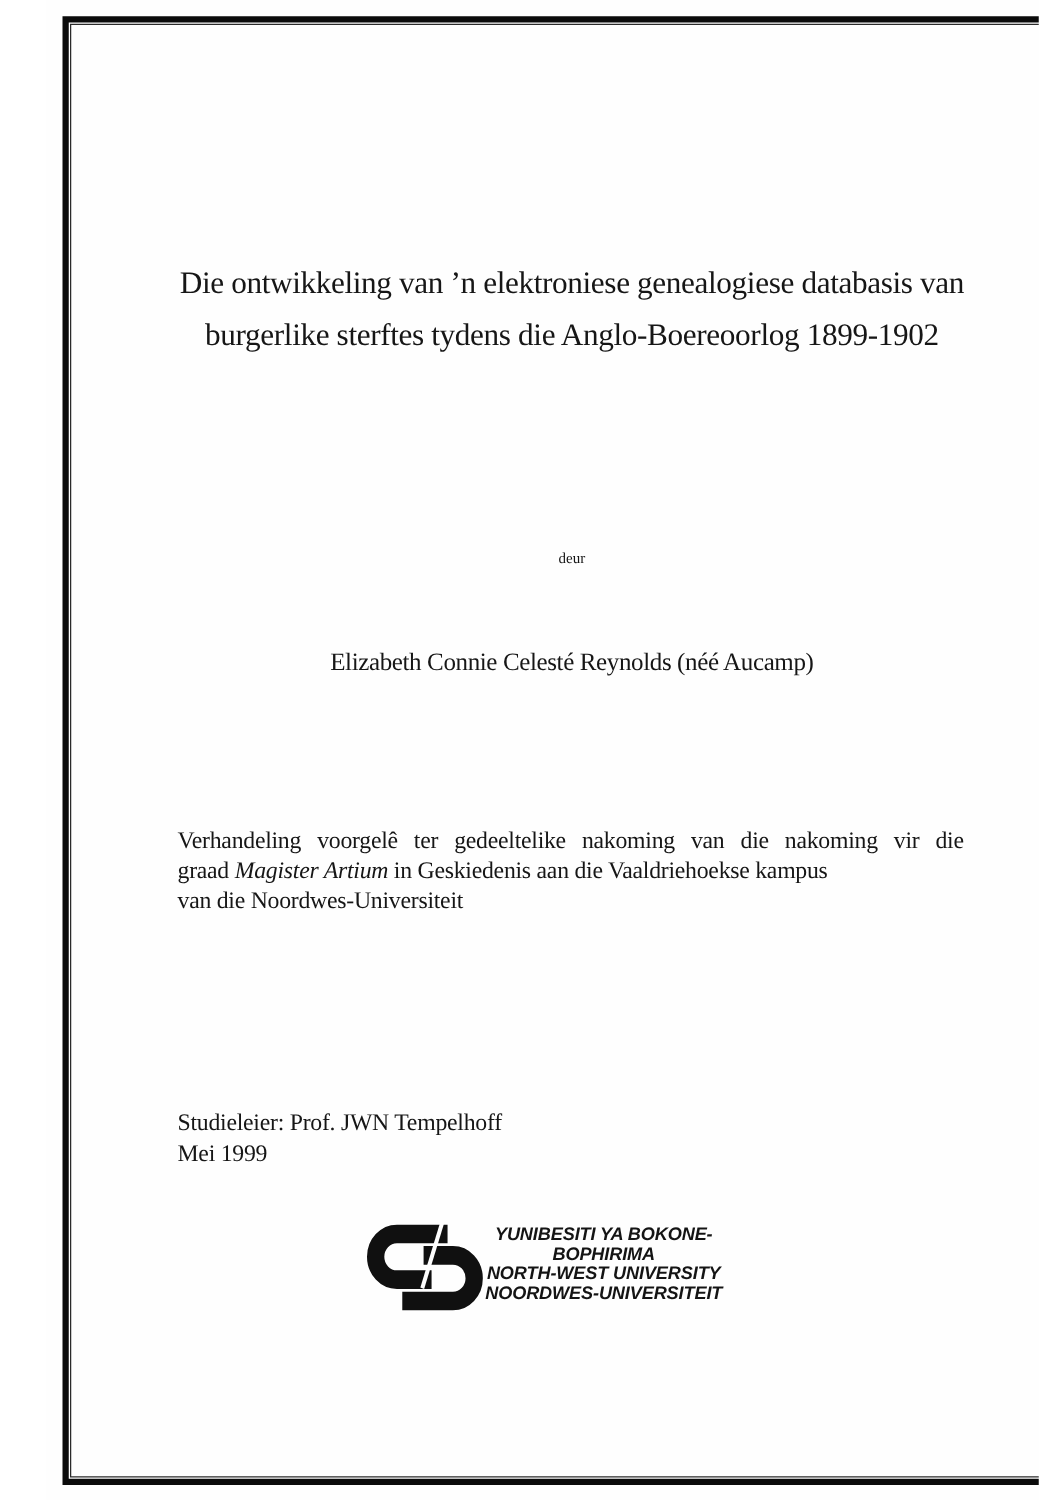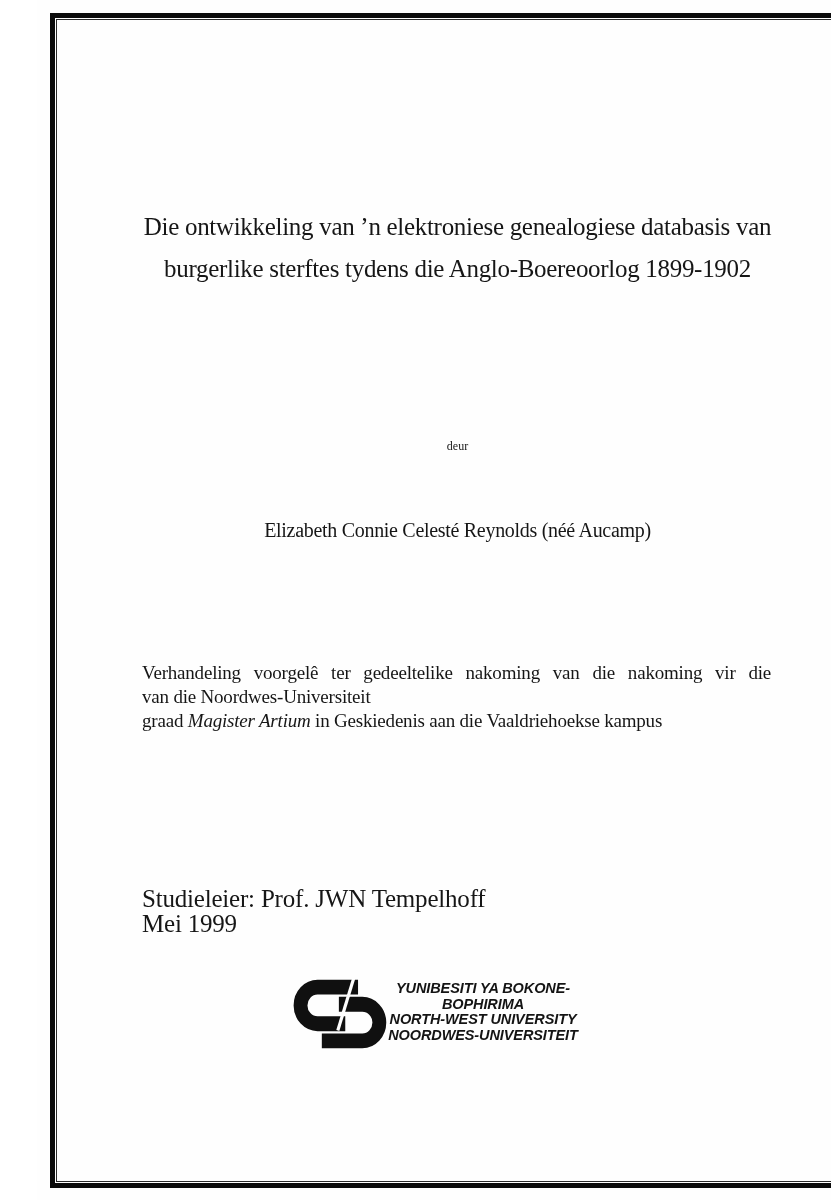--- a/index.html
+++ b/index.html
@@ -22,21 +22,21 @@
     font-size:20px;line-height:28px;letter-spacing:-0.3px;
   }
   .statement{
     position:absolute;left:105px;top:661px;width:629px;
     font-size:19px;line-height:24px;letter-spacing:-0.2px;
   }
   .statement .jline{text-align:justify;text-align-last:justify;}
   .it{font-style:italic;}
   .supervisor{
     position:absolute;left:105px;top:886px;
-    font-size:25px;line-height:25px;letter-spacing:-0.2px;
+    font-size:19px;line-height:25px;letter-spacing:-0.2px;
   }
   .logo{position:absolute;left:255px;top:972px;width:335px;height:95px;font-style:italic;}
   .logo-mark{position:absolute;left:0;top:6px;}
   .logo-text{
     position:absolute;left:64px;top:9px;width:254px;text-align:center;
     font-family:"Liberation Sans", sans-serif;font-weight:700;
     font-size:14.5px;line-height:15.5px;letter-spacing:-0.1px;color:#141414;
   }
 </style>
 </head>
@@ -52,22 +52,22 @@
     <div>Die ontwikkeling van ’n elektroniese genealogiese databasis van</div>
     <div>burgerlike sterftes tydens die Anglo-Boereoorlog 1899-1902</div>
   </div>
 
   <div class="byline">deur</div>
 
   <div class="author">Elizabeth Connie Celesté Reynolds (néé Aucamp)</div>
 
   <div class="statement">
     <div class="jline">Verhandeling voorgelê ter gedeeltelike nakoming van die nakoming vir die</div>
+    <div><span>graad </span><span class="it">Magister Artium</span><span> in Geskiedenis aan die Vaaldriehoekse kampus</span></div>
     <div>van die Noordwes-Universiteit</div>
-    <div><span>graad </span><span class="it">Magister Artium</span><span> in Geskiedenis aan die Vaaldriehoekse kampus</span></div>
   </div>
 
   <div class="supervisor">
     <div>Studieleier: Prof. JWN Tempelhoff</div>
     <div>Mei 1999</div>
   </div>
 
   <div class="logo">
     <svg class="logo-mark" width="98" height="72" viewBox="4 10 92 63" preserveAspectRatio="none">
       <path d="M 66 18 H 28 A 16 16 0 0 0 28 50 H 54" fill="none" stroke="#101010" stroke-width="13"></path>

